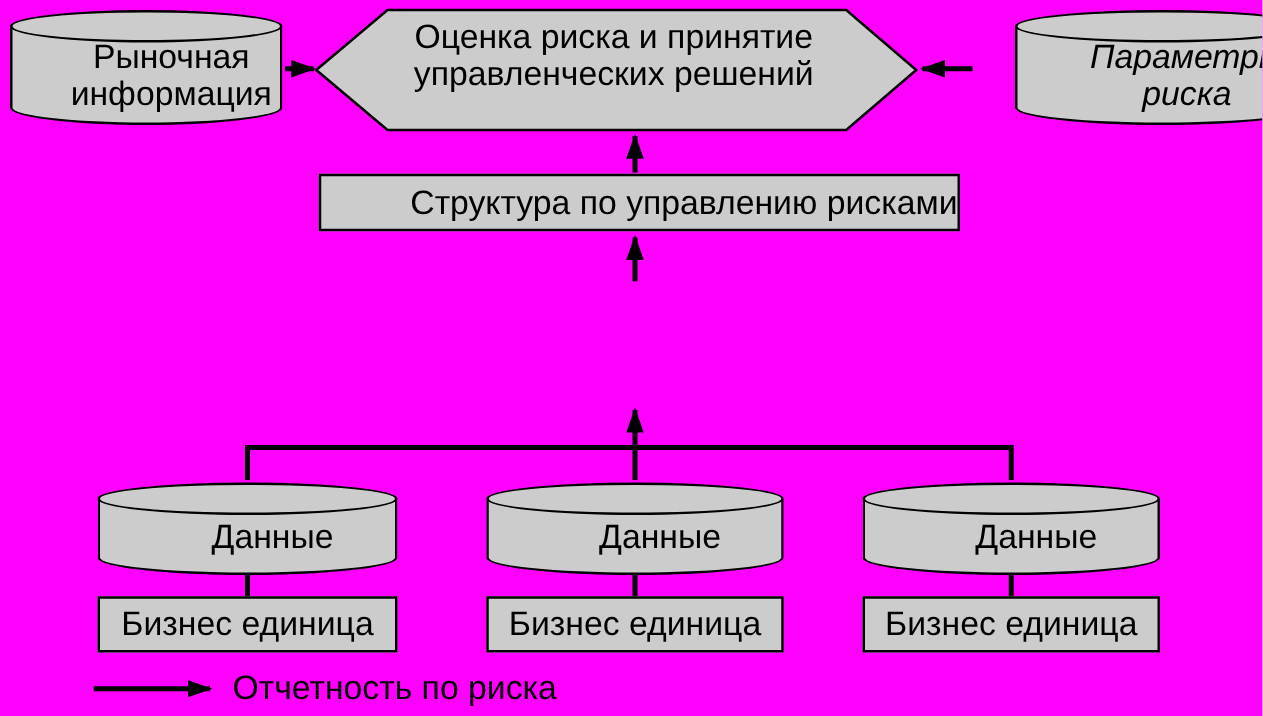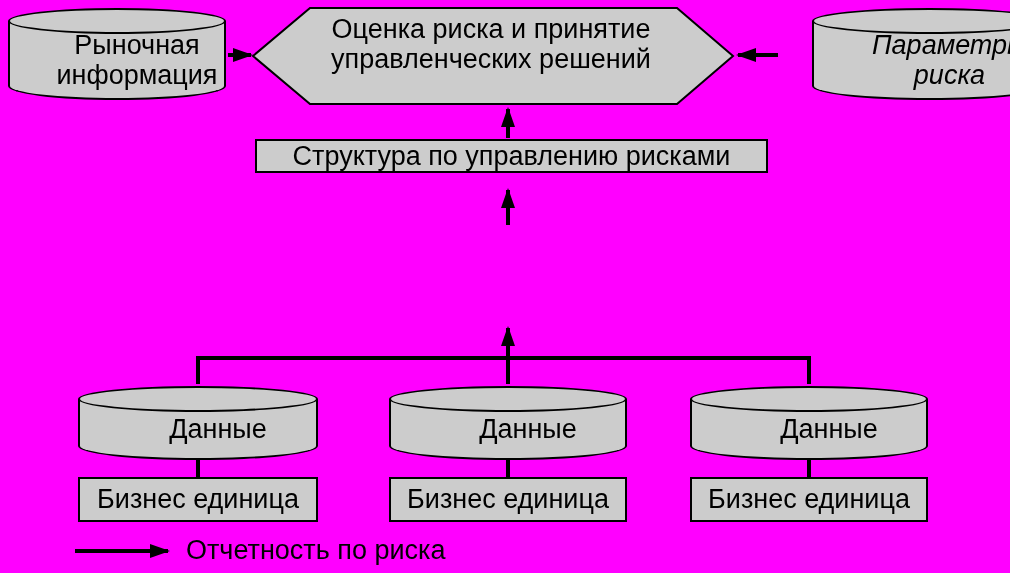--- a/index.html
+++ b/index.html
@@ -99,21 +99,21 @@
 управленческих решений</div>
   </div>
 
   <div class="cylinder" style="left:812px; top:8px; width:235px; height:92px;font-style:italic;">
     <div class="cyl-top"></div>
     <div class="cyl-body"></div>
     <div class="cyl-label node-label">Параметры
 риска</div>
   </div>
 
-  <div class="rect-node" style="left:255px; top:139px; width:513px; height:34px;">
+  <div class="rect-node" style="left:255px; top:139px; width:513px; height:46px;justify-content:flex-end;">
     <div class="node-label">Структура по управлению рисками</div>
   </div>
 
 
   <div class="cylinder" style="left:78px; top:386px; width:240px; height:74px;">
     <div class="cyl-top"></div>
     <div class="cyl-body"></div>
     <div class="cyl-label node-label">Данные</div>
   </div>
 

